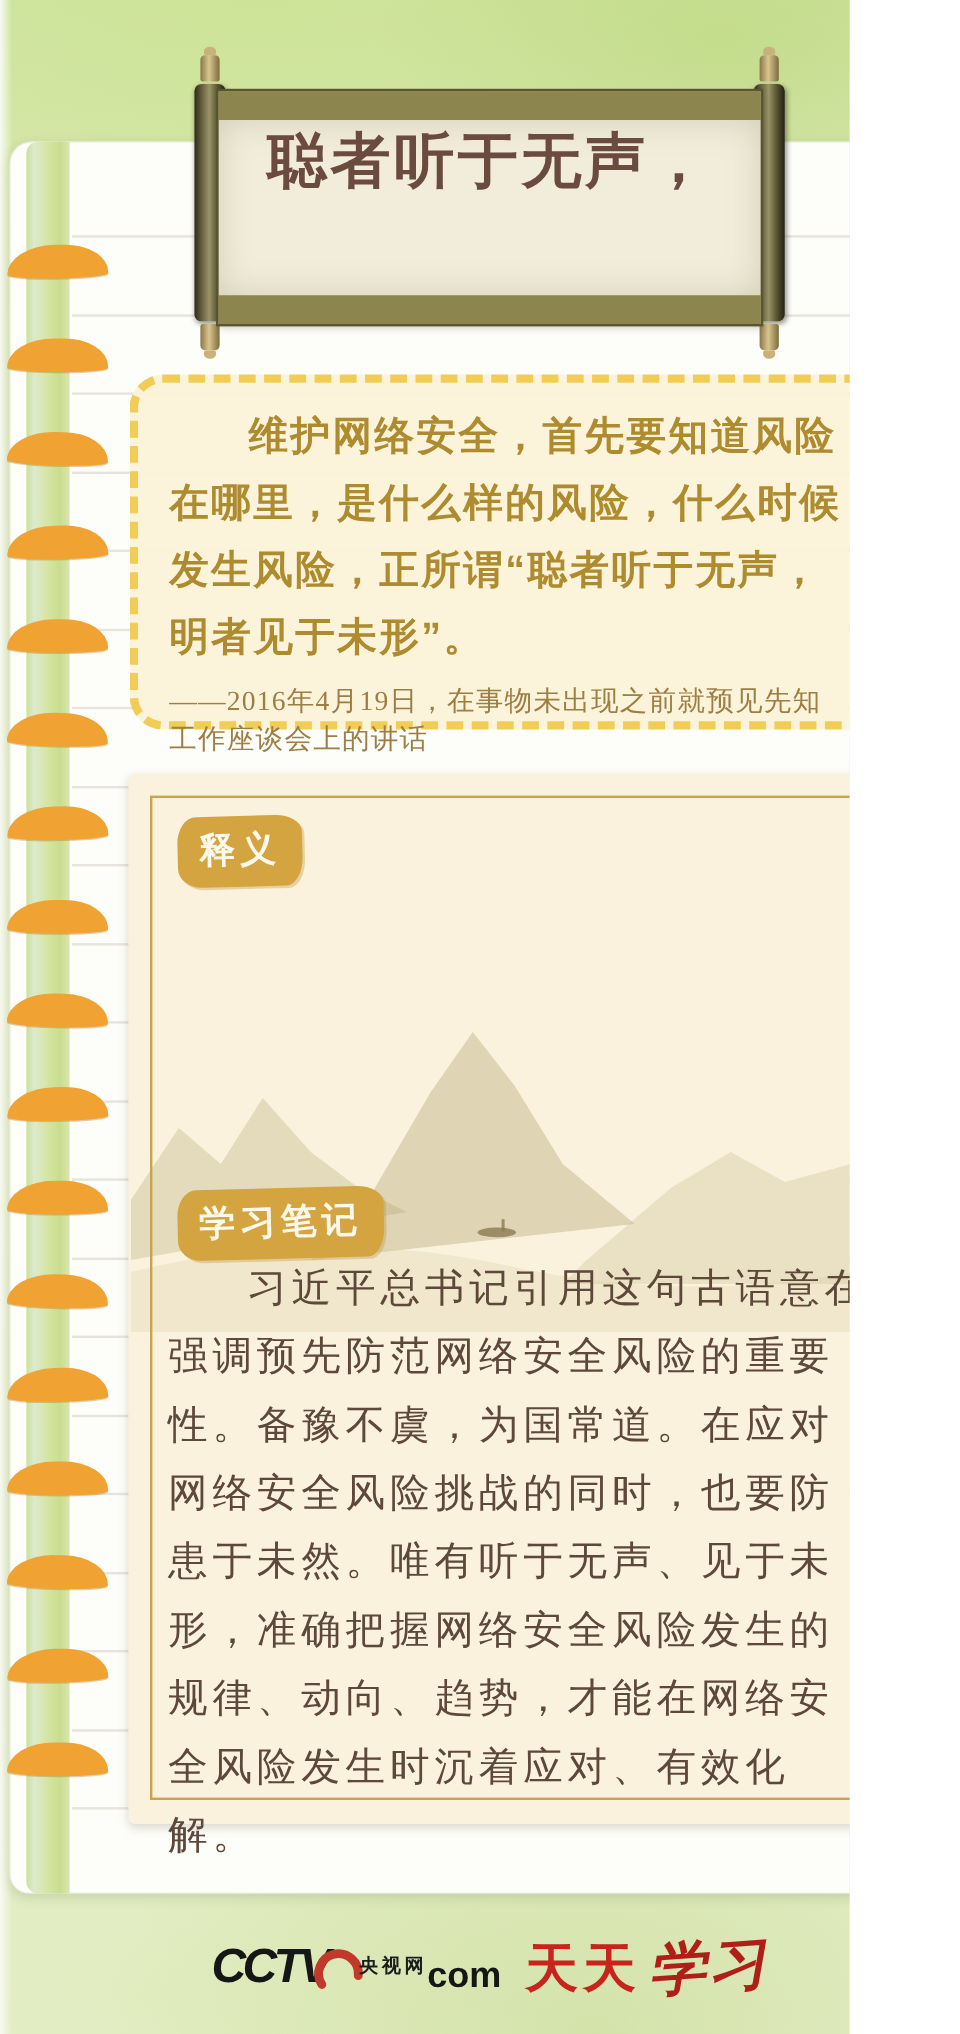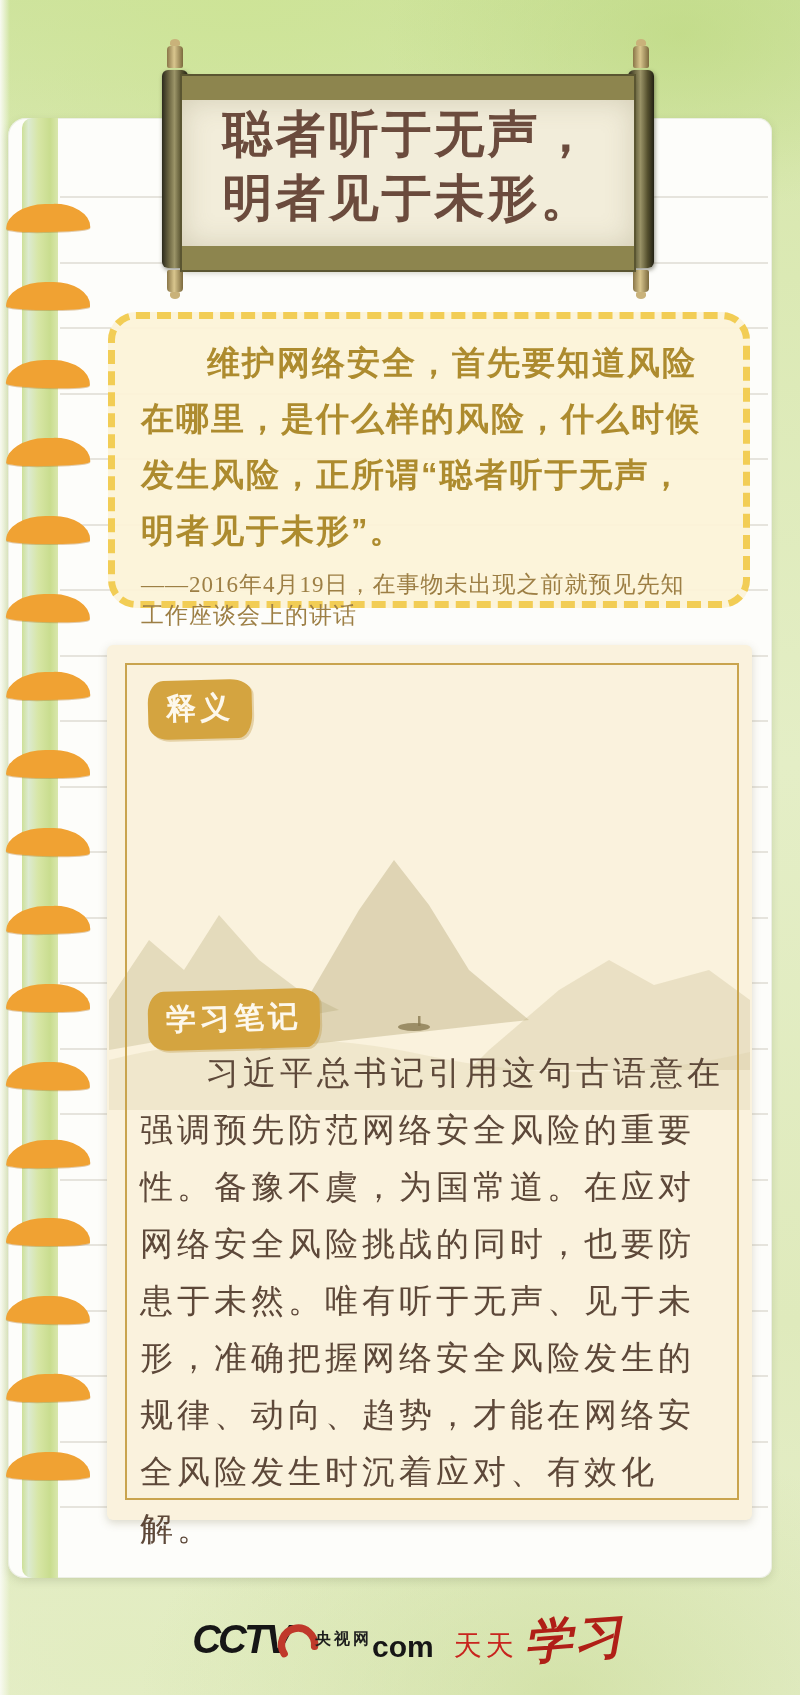--- a/index.html
+++ b/index.html
@@ -1,17 +1,17 @@
 <!DOCTYPE html>
 <html><head>
 <meta charset="utf-8">
 <style>
   html,body{margin:0;padding:0;}
   #stage{
-    position:relative;width:800px;height:1695px;overflow:hidden;
+    position:relative;width:708px;height:1695px;overflow:hidden;
     font-family:"Liberation Sans",sans-serif;
     background:
       radial-gradient(420px 260px at 85% 2%, rgba(184,214,120,.55), rgba(184,214,120,0) 70%),
       radial-gradient(500px 300px at 30% 0%, rgba(205,228,150,.9), rgba(205,228,150,0) 75%),
       radial-gradient(600px 380px at 70% 100%, rgba(196,216,140,.55), rgba(196,216,140,0) 70%),
       radial-gradient(520px 320px at 15% 98%, rgba(225,236,190,.8), rgba(225,236,190,0) 75%),
       linear-gradient(180deg,#cfe3a0 0%,#d9e8b0 10%,#e4eec6 45%,#dfeabc 78%,#e7efcd 100%);
   }
   
   #stage:before{content:"";position:absolute;left:0;top:0;width:10px;height:100%;
@@ -118,21 +118,21 @@
   .cctv-word{
     font-style:italic;font-weight:900;font-size:40px;letter-spacing:-3px;color:#161616;
     font-family:"Liberation Sans",sans-serif;
   }
   .swoosh{margin-left:-14px;margin-top:-16px;}
   .cctv-right{display:flex;flex-direction:row;margin-left:-6px;line-height:1;}
   .cctv-cn{font-size:16px;letter-spacing:3px;color:#1d1d1d;font-weight:bold;}
   .cctv-com{font-size:30px;font-weight:bold;color:#161616;letter-spacing:0;margin-top:1px;
     font-family:"Liberation Sans",sans-serif;}
   .brand{display:flex;align-items:baseline;gap:6px;}
-  .brand-tian{font-size:28px;font-weight:normal;color:var(--logo_red,#c8241e);
+  .brand-tian{font-size:44px;font-weight:bold;color:var(--logo_red,#c8241e);
     font-family:"Liberation Serif",serif;letter-spacing:4px;}
   .brand-xue{font-size:48px;font-weight:bold;font-style:italic;color:#b01f17;
     font-family:"DejaVu Serif","Liberation Serif",serif;transform:rotate(-4deg);letter-spacing:2px;}
 </style>
 </head>
 <body>
 
 <div id="stage" style="--accent_orange: #f0a233; --dash_yellow: #f2cd55; --gold: #c9a44e; --tag_gold: #d4a440; --quote_text: #ad8b2e; --title_brown: #6b4b3d; --body_brown: #5d4839; --logo_red: #c8241e; --bg_green: #cfe3a0; --card_cream: #faf2dd;">
 
   <div class="page"></div>
@@ -183,21 +183,20 @@
   <div class="scroll">
     <div class="roller left"></div>
     <div class="roller right"></div>
     <div class="finial top l"></div>
     <div class="finial bottom l"></div>
     <div class="finial top r"></div>
     <div class="finial bottom r"></div>
     <div class="scroll-body"></div>
     <div class="scroll-title">
       <div>聪者听于无声，</div>
-      <div>明者见于未形。</div>
     </div>
   </div>
 
   <div class="quote-box">
     <p class="quote-text">维护网络安全，首先要知道风险在哪里，是什么样的风险，什么时候发生风险，正所谓“聪者听于无声，明者见于未形”。</p>
     <p class="quote-attrib">
       <span>——2016年4月19日，在事物未出现之前就预见先知</span><br>
       <span>工作座谈会上的讲话</span>
     </p>
   </div>

